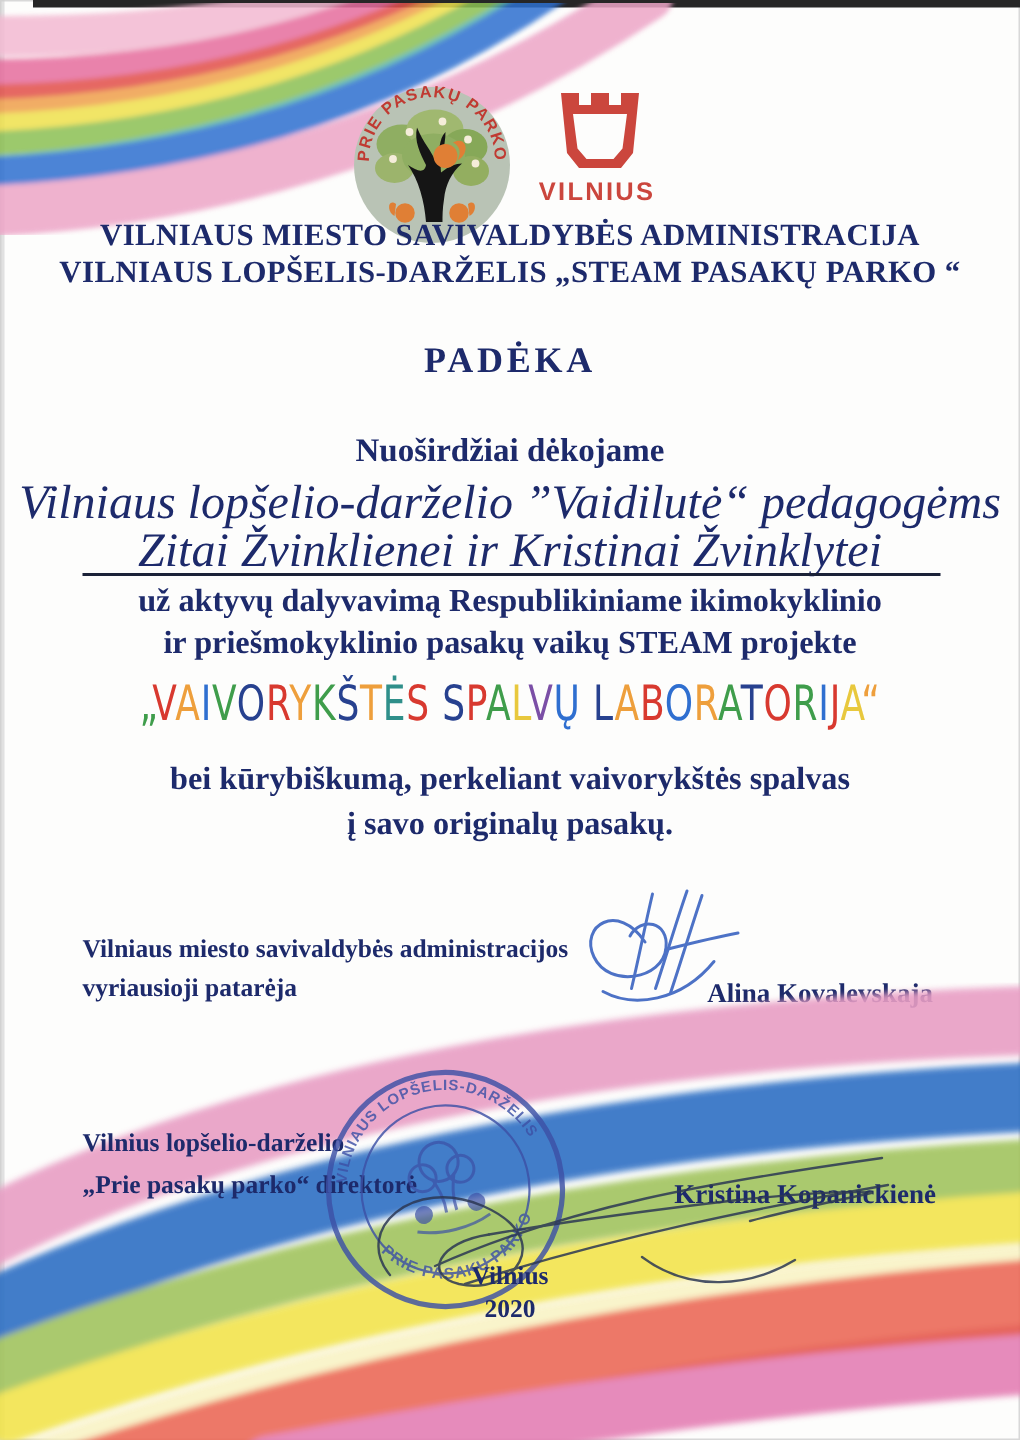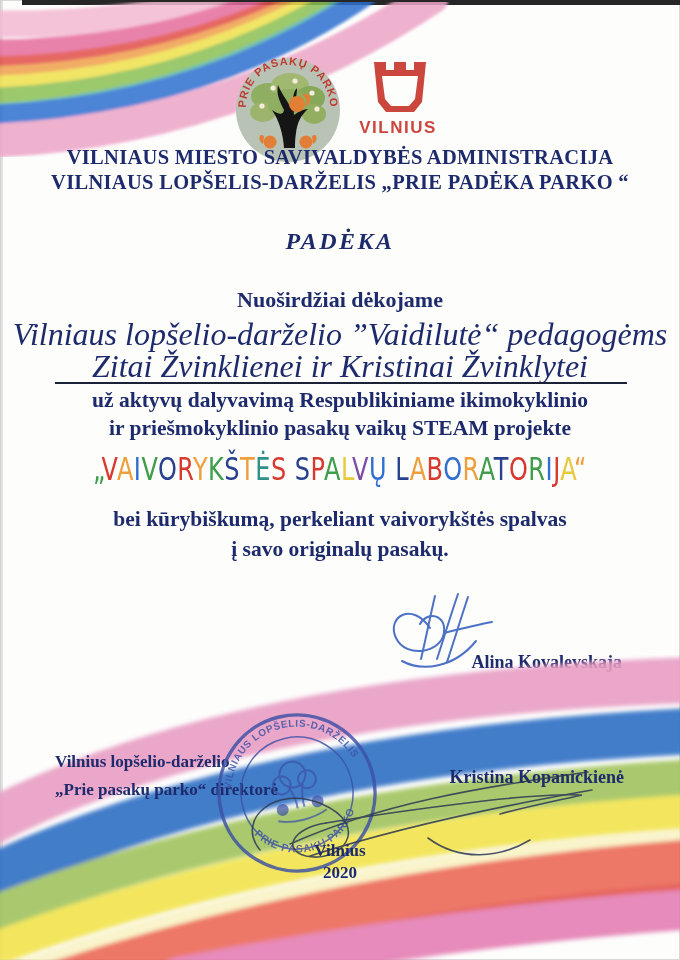--- a/index.html
+++ b/index.html
@@ -7,21 +7,21 @@
     position:relative;width:680px;height:960px;margin:0 auto;
     background:#fdfdfc;overflow:hidden;
     font-family:"Liberation Serif", serif;color:#1d2a6b;
     box-shadow:inset 0 0 0 1px #d8d8d8;
   }
   .scan-strip{position:absolute;top:0;left:22px;right:0;height:5px;background:#262626;}
   .scan-left{position:absolute;top:0;left:0;width:3px;height:100%;background:#cfcfcf;opacity:.6;}
   .abs{position:absolute;}
   .center-line{position:absolute;left:0;width:680px;text-align:center;white-space:nowrap;}
   .hdr{font-size:20.5px;font-weight:bold;letter-spacing:.3px;}
-  .doc-title{font-size:24px;font-weight:bold;letter-spacing:2.5px;font-style:italic;}
+  .doc-title{font-size:24px;font-weight:bold;letter-spacing:2.5px;}
   .intro{font-size:22px;font-weight:bold;}
   .recip{font-size:32px;font-style:italic;}
   .body-b{font-size:21.5px;font-weight:bold;}
   .rule{position:absolute;left:55px;width:572px;border-top:2.5px solid #1b2238;}
   .pt{font-family:"DejaVu Sans", sans-serif;font-size:24px;font-weight:400;
       letter-spacing:.5px;transform:scaleY(1.35);transform-origin:center top;}
   .pt-letter{white-space:pre;}
   .sig-block{font-size:17px;font-weight:bold;line-height:1.55;}
   .sig-name{font-size:18px;font-weight:bold;}
   .footer-t{font-size:17px;font-weight:bold;}
@@ -93,21 +93,21 @@
     <svg width="112" height="62" viewBox="0 0 112 62">
       <path fill="#cb463d" fill-rule="evenodd" d="
         M32 6 L44 6 L44 14 L52 14 L52 6 L64 6 L64 14 L72 14 L72 6 L84 6
         L80 46 L72 56 L44 56 L36 46 Z
         M40 20 L76 20 L73 43 L67 50 L49 50 L43 43 Z"></path>
     </svg>
     <div class="vilnius-word">VILNIUS</div>
   </div>
 
   <div class="center-line hdr" style="top:146px;">VILNIAUS MIESTO SAVIVALDYBĖS ADMINISTRACIJA</div>
-  <div class="center-line hdr" style="top:171px;">VILNIAUS LOPŠELIS-DARŽELIS „PRIE PADĖKA PARKO “</div>
+  <div class="center-line hdr" style="top:171px;">VILNIAUS LOPŠELIS-DARŽELIS „STEAM PASAKŲ PARKO “</div>
 
   <div class="center-line doc-title" style="top:228px;">PADĖKA</div>
 
   <div class="center-line intro" style="top:287px;">Nuoširdžiai dėkojame</div>
   <div class="center-line recip" style="top:316px;">Vilniaus lopšelio-darželio ”Vaidilutė“ pedagogėms</div>
   <div class="center-line recip" style="top:348px;">Zitai Žvinklienei ir Kristinai Žvinklytei</div>
   <div class="rule" style="top:382px;"></div>
 
   <div class="center-line body-b" style="top:388px;">už aktyvų dalyvavimą Respublikiniame ikimokyklinio</div>
   <div class="center-line body-b" style="top:416px;">ir priešmokyklinio pasakų vaikų STEAM projekte</div>
@@ -121,20 +121,24 @@
     <g fill="none" stroke="#3a63c0" stroke-width="2" stroke-linecap="round" opacity="0.9">
       <path d="M58 45 C40 18 14 34 24 55 C34 76 70 70 72 49 C74 31 55 28 48 41"></path>
       <path d="M63 13 C58 34 54 55 49 76"></path>
       <path d="M86 11 C78 34 72 55 65 76"></path>
       <path d="M96 14 C88 38 82 58 75 79"></path>
       <path d="M30 78 C50 89 82 85 104 58"></path>
       <path d="M72 50 C88 46 104 42 120 39"></path>
     </g>
   </svg>
 
+  <div class="abs sig-block" style="left:55px;top:620px;width:420px;">
+    <div>Vilniaus miesto savivaldybės administracijos</div>
+    <div>vyriausioji patarėja</div>
+  </div>
   <div class="abs sig-name" style="right:58px;top:652px;">Alina Kovalevskaja</div>
 
   <svg class="abs" style="left:0;top:655px;" width="680" height="305" viewBox="0 0 680 305">
     <g fill="none" stroke-linecap="round" opacity="0.9" filter="url(#soft2)">
       <path d="M -15 170 Q 235 40 695 25" stroke="#e89ec4" stroke-width="46"></path>
       <path d="M -15 225 Q 255 97 695 76" stroke="#2f6fc4" stroke-width="46"></path>
       <path d="M -10 260 Q 280 146 695 122" stroke="#a2c45e" stroke-width="36"></path>
       <path d="M 5 290 Q 300 182 695 156" stroke="#f2e44e" stroke-width="34"></path>
       <path d="M 25 312 Q 318 208 695 182" stroke="#f7f0b8" stroke-width="16" opacity="0.8"></path>
       <path d="M 55 335 Q 345 240 695 212" stroke="#ec6a58" stroke-width="56"></path>
@@ -145,21 +149,21 @@
       <filter id="soft2" x="-10%" y="-10%" width="120%" height="120%">
         <feGaussianBlur stdDeviation="2.2"></feGaussianBlur>
       </filter>
     </defs>
   </svg>
 
   <div class="abs sig-block" style="left:55px;top:748px;width:420px;line-height:1.65;">
     <div>Vilnius lopšelio-darželio</div>
     <div>„Prie pasakų parko“ direktorė</div>
   </div>
-  <div class="abs sig-name" style="right:56px;top:767px;">Kristina Kopanickienė</div>
+  <div class="abs sig-name" style="right:56px;top:786px;">Kristina Kopanickienė</div>
 
   <div class="abs stamp-wrap" style="left:212px;top:708px;">
     <svg width="170" height="170" viewBox="0 0 170 170">
       <g stroke="#3d51a6" fill="none">
         <circle cx="85" cy="85" r="78" stroke-width="3.5"></circle>
         <circle cx="85" cy="85" r="56" stroke-width="1.5"></circle>
       </g>
       <defs>
         <path id="stampTop" d="M 23 62 A 66 66 0 0 1 147 62" fill="none"></path>
         <path id="stampBot" d="M 29 106 A 60 60 0 0 0 141 106" fill="none"></path>

